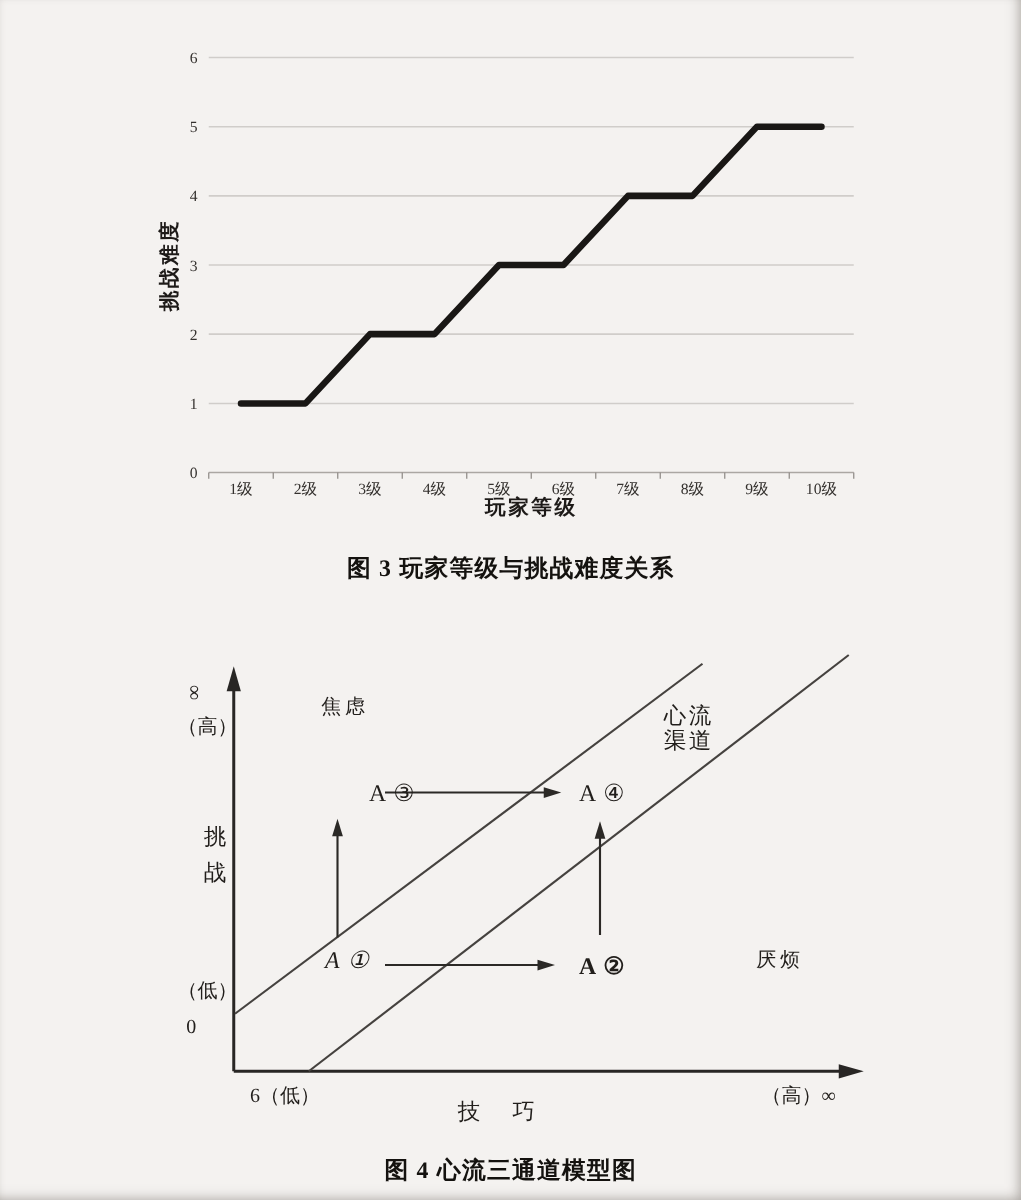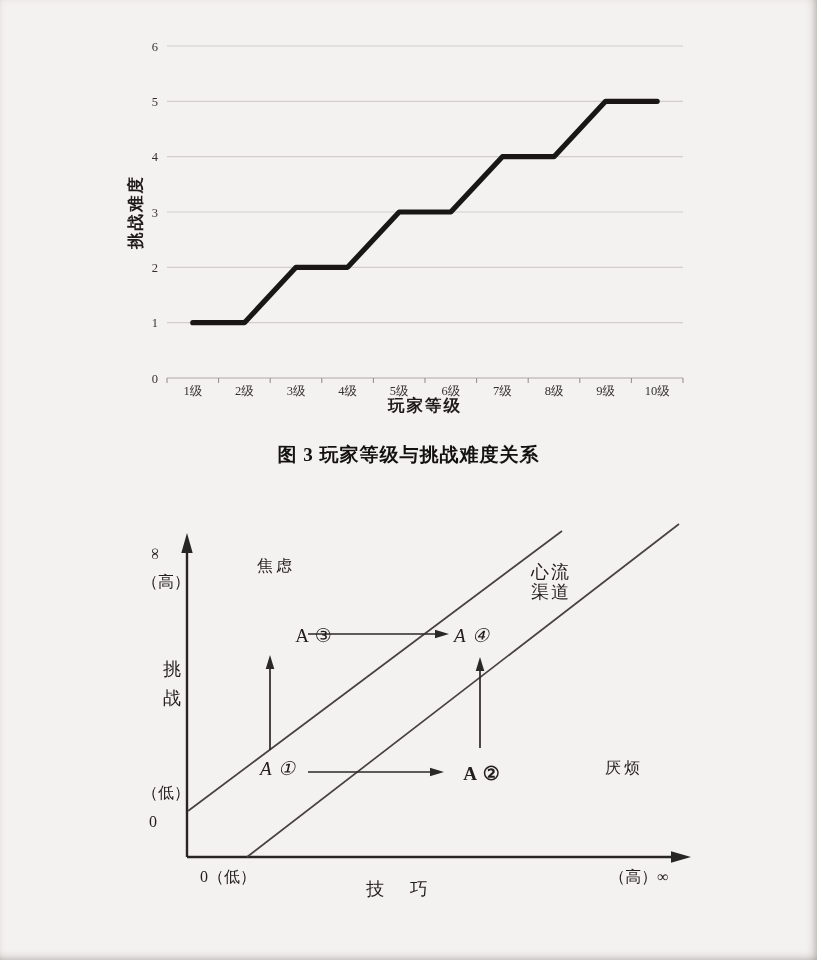--- a/index.html
+++ b/index.html
@@ -112,23 +112,24 @@
     <div class="lbl small" style="left:166px;top:112px;">（高）</div>
     <div class="lbl vstack" style="left:172px;top:214px;"><span>挑</span><br><span>战</span></div>
     <div class="lbl small" style="left:166px;top:323px;">（低）</div>
     <div class="lbl small" style="left:153px;top:352px;">0</div>
 
     <div class="lbl zone" style="left:276px;top:96px;">焦虑</div>
     <div class="lbl flowstack" style="left:551px;top:112px;"><span>心流</span><br><span>渠道</span></div>
     <div class="lbl zone" style="left:624px;top:298px;">厌烦</div>
 
     <div class="lbl point" style="left:278px;top:165px;margin-left:36px;">A ③</div>
-    <div class="lbl point" style="left:472px;top:165px;font-style:italic;">A ④</div>
+    <div class="lbl point" style="left:482px;top:165px;">A ④</div>
     <div class="lbl point" style="left:278px;top:298px;font-style:italic;">A ①</div>
     <div class="lbl point" style="left:482px;top:303px;font-weight:bold;">A ②</div>
 
-    <div class="lbl small" style="left:228px;top:407px;">0（低）</div>
+    <div class="lbl small" style="left:228px;top:407px;">6（低）</div>
     <div class="lbl xtitle4" style="left:400px;top:407px;">技 巧</div>
     <div class="lbl small" style="left:639px;top:407px;">（高）∞</div>
 
+    <div class="caption" style="top:466px;">图 4  心流三通道模型图</div>
   </div>
 
 </div>
 
 </body></html>

